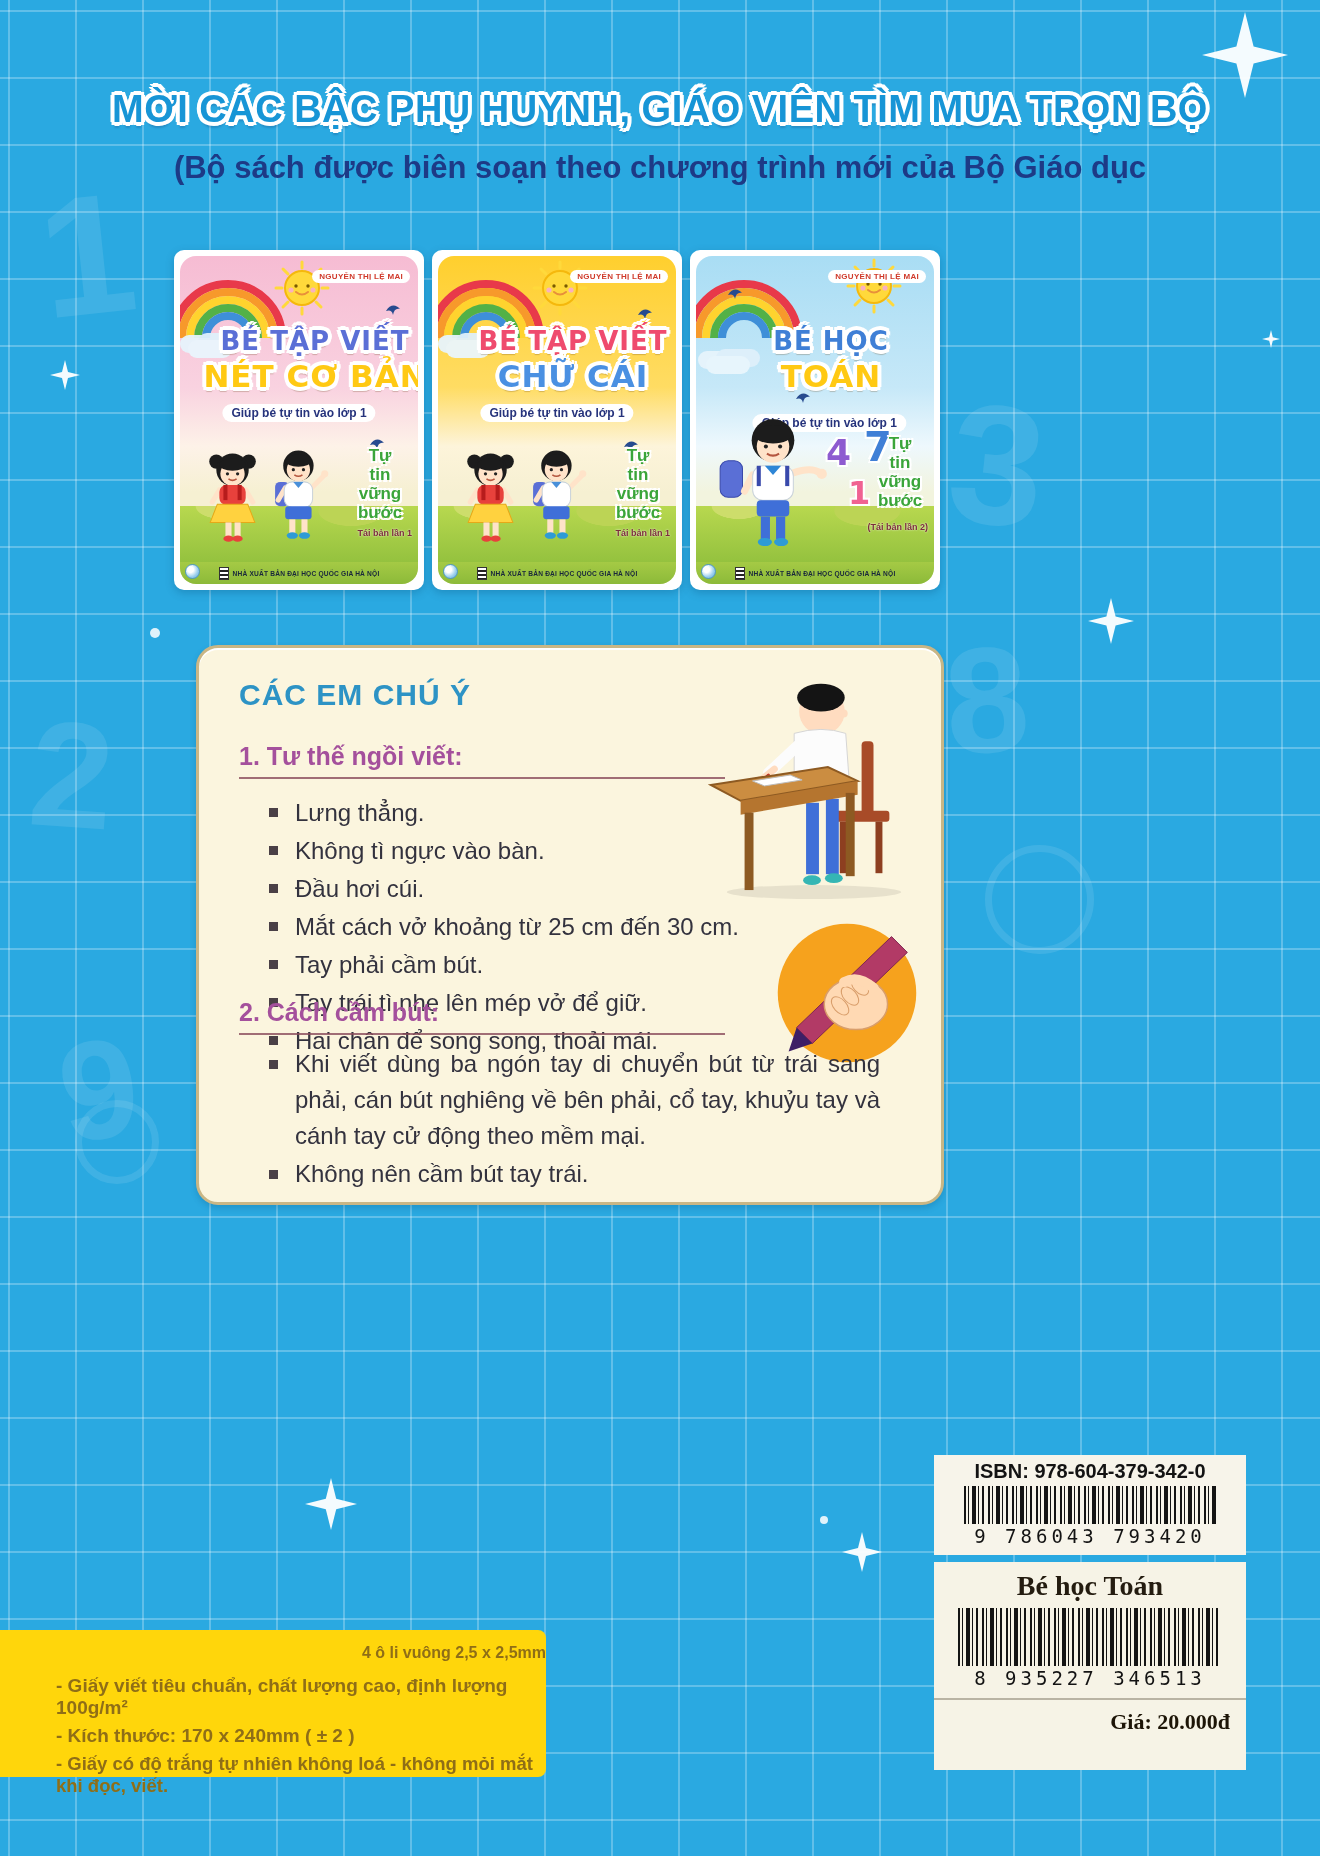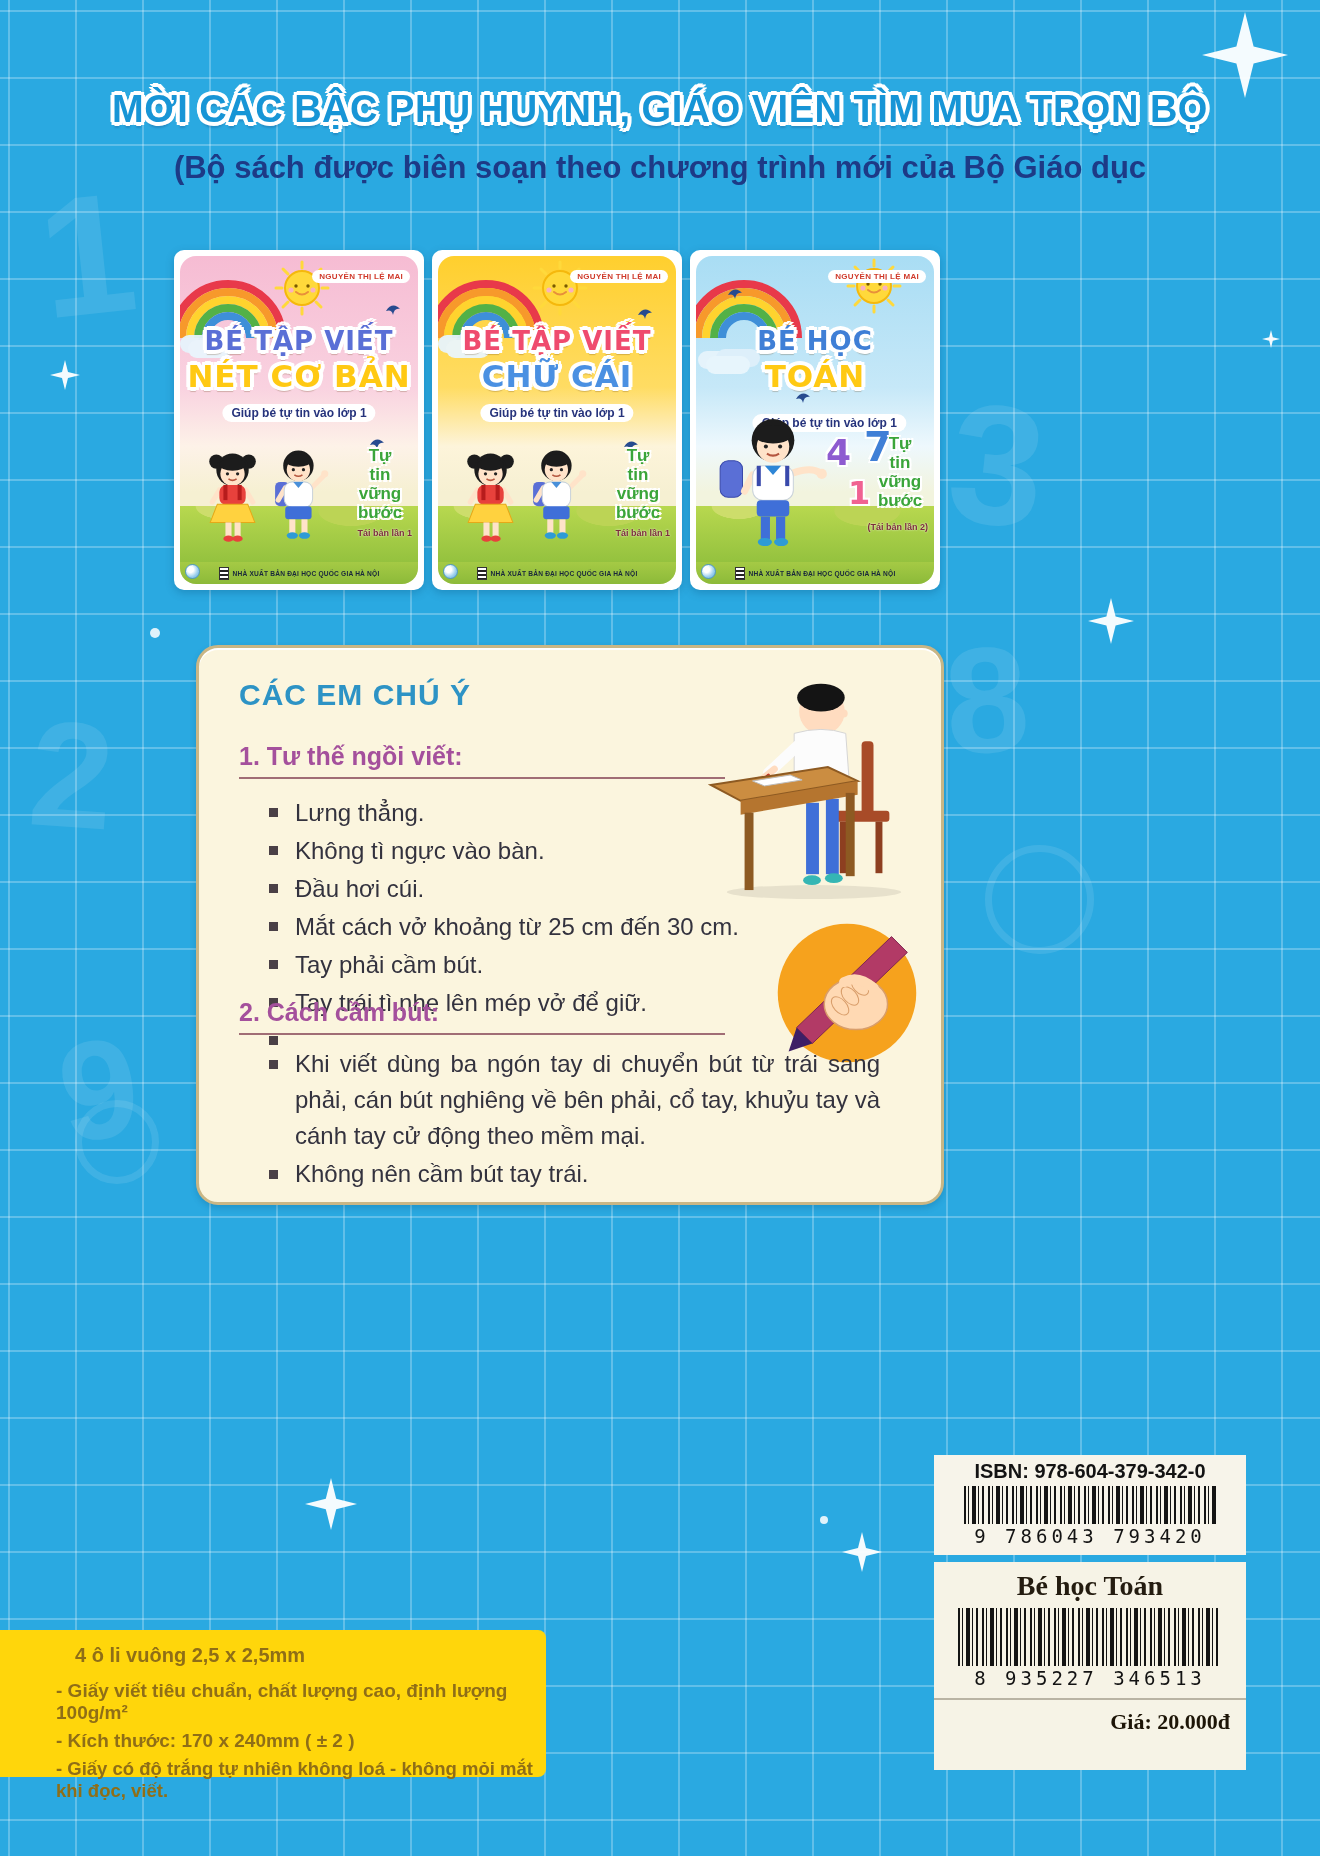--- a/index.html
+++ b/index.html
@@ -34,21 +34,21 @@
   .b2 .cover{background:linear-gradient(180deg,#ffcf2e 0%,#ffdc63 40%,#fdf4da 58%,#f6f0d2 72%,#f6f0d2 100%);}
   .b3 .cover{background:linear-gradient(180deg,#a9ddf4 0%,#c6e8f8 40%,#eef8fd 58%,#f2f4de 72%,#f2f4de 100%);}
   .rainbow{position:absolute;left:-12px;top:8px;width:120px;height:80px;}
   .sun{position:absolute;left:94px;top:4px;width:56px;height:56px;}
   .b3 .sun{left:150px;top:2px;}
   .cloud{position:absolute;width:44px;height:18px;background:#eaf6fd;border-radius:10px;
     box-shadow:10px -7px 0 0 #dff0fb, -8px -5px 0 0 #e7f4fc;opacity:.95;}
   .author-pill{position:absolute;top:14px;right:8px;background:#fff;border-radius:8px;
     padding:2px 7px;font-size:8px;font-weight:700;color:#d03a2b;letter-spacing:.3px;white-space:nowrap;}
   .bird{position:absolute;width:22px;height:14px;}
-  .t1,.t2{position:absolute;left:0;width:100%;text-align:center;font-weight:900;letter-spacing:1px;
+  .t1,.t2{position:absolute;left:16px;width:100%;text-align:center;font-weight:900;letter-spacing:1px;
     font-family:"DejaVu Sans",sans-serif;}
   .t1{top:70px;font-size:26px;}
   .t2{top:102px;font-size:31px;}
   .outline-w{text-shadow:-3px -3px 0 #fff,3px -3px 0 #fff,-3px 3px 0 #fff,3px 3px 0 #fff,
      -4px 0 0 #fff,4px 0 0 #fff,0 -4px 0 #fff,0 4px 0 #fff,0 5px 1px rgba(90,50,0,.25);}
   .b1 .t1{color:#5a6fd6;} .b1 .t2{color:#ffc913;}
   .b2 .t1{color:#ef4b6e;} .b2 .t2{color:#4a90e2;}
   .b3 .t1{color:#3f7fd6;} .b3 .t2{color:#ffc913;}
   .tagline{position:absolute;top:148px;left:50%;transform:translateX(-50%);background:#fff;
     border-radius:9px;padding:2px 9px;font-size:12px;font-weight:700;color:#26337c;white-space:nowrap;}
@@ -114,21 +114,21 @@
     display:flex;flex-direction:column;align-items:center;box-sizing:border-box;padding-top:8px;}
   .price-title{font-family:"Liberation Serif",serif;font-size:28px;font-weight:700;color:#241c10;}
   .price-bars{width:264px;height:58px;margin-top:6px;}
   .divider{width:100%;height:2px;background:#b9b4a4;margin-top:9px;}
   .price-line{width:100%;text-align:right;box-sizing:border-box;padding-right:16px;margin-top:9px;
     font-family:"Liberation Serif",serif;font-size:22px;font-weight:700;color:#1d1507;}
   
   .specs-box{position:absolute;left:0;top:1630px;width:546px;height:147px;background:#ffd60b;
     border-radius:0 8px 8px 0;box-sizing:border-box;}
   .specs-box p{margin:0;color:#8f6e17;font-weight:700;}
-  .sp1{margin:14px 0 0 75px !important;font-size:20px;}
+  .sp1{margin:14px 0 0 75px !important;font-size:16px;text-align:right;}
   .sp2{margin:13px 0 0 56px !important;font-size:19px;}
   .sp3{margin:6px 0 0 56px !important;font-size:19px;}
   .sp4{margin:6px 0 0 56px !important;font-size:18.5px;}
 </style>
 </head>
 <body>
 
 <svg width="0" height="0" style="position:absolute">
   <defs>
     <g id="rainbow-g">
@@ -426,20 +426,21 @@
       <li>
           <span class="sq"></span>
           <span class="txt">Tay phải cầm bút.</span>
         </li>
       <li>
           <span class="sq"></span>
           <span class="txt">Tay trái tì nhẹ lên mép vở để giữ.</span>
         </li>
       <li>
           <span class="sq"></span>
+          <span class="txt">Hai chân để song song, thoải mái.</span>
         </li>
     </ul>
 
     <div class="sec-title st2">2. Cách cầm bút:</div>
     <div class="rule r2"></div>
     <svg class="hand-ill" viewBox="0 0 190 150">
         <use href="#handpen-g"></use>
       </svg>
     <ul class="note-list nl2">
       <li>

